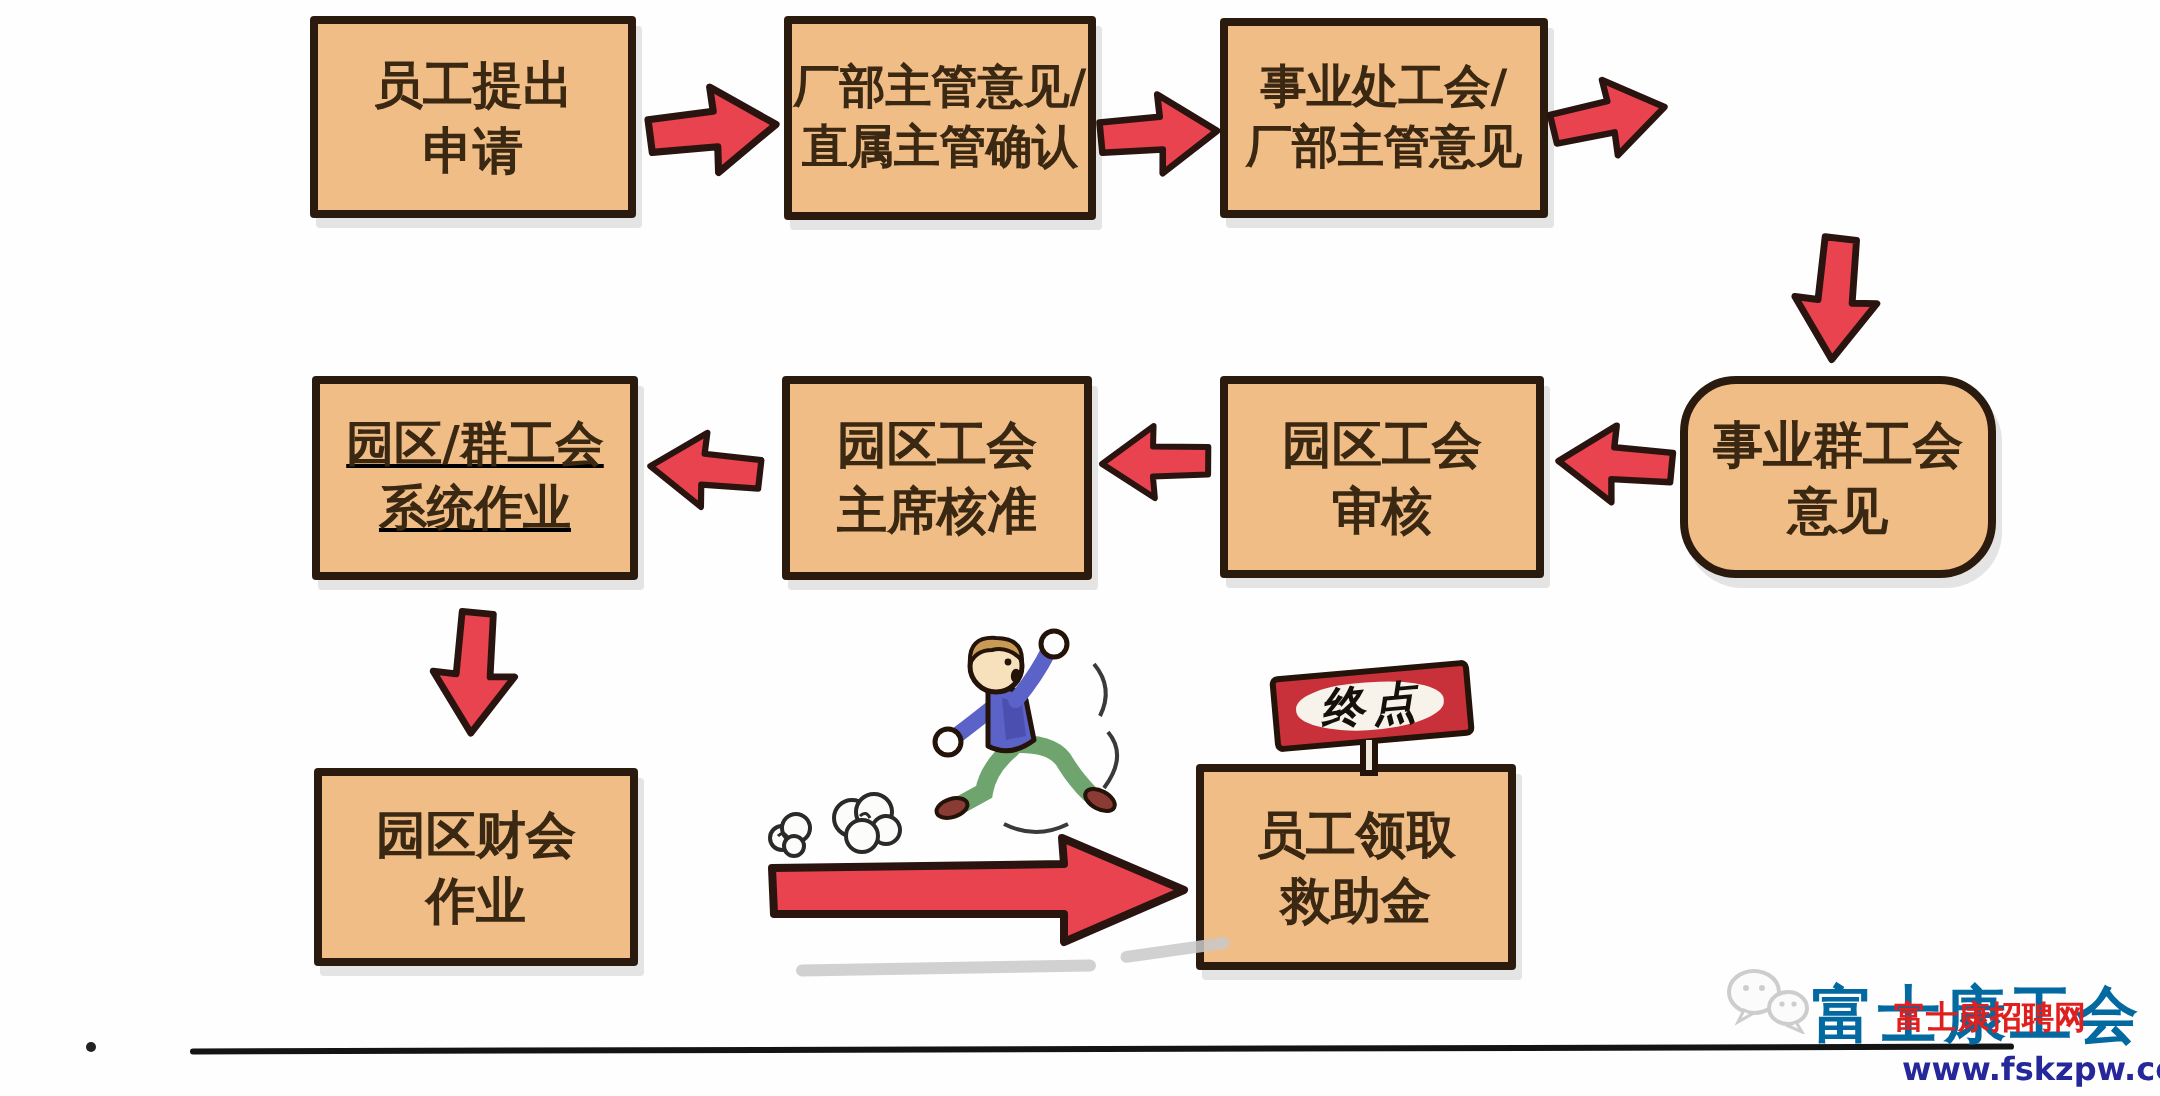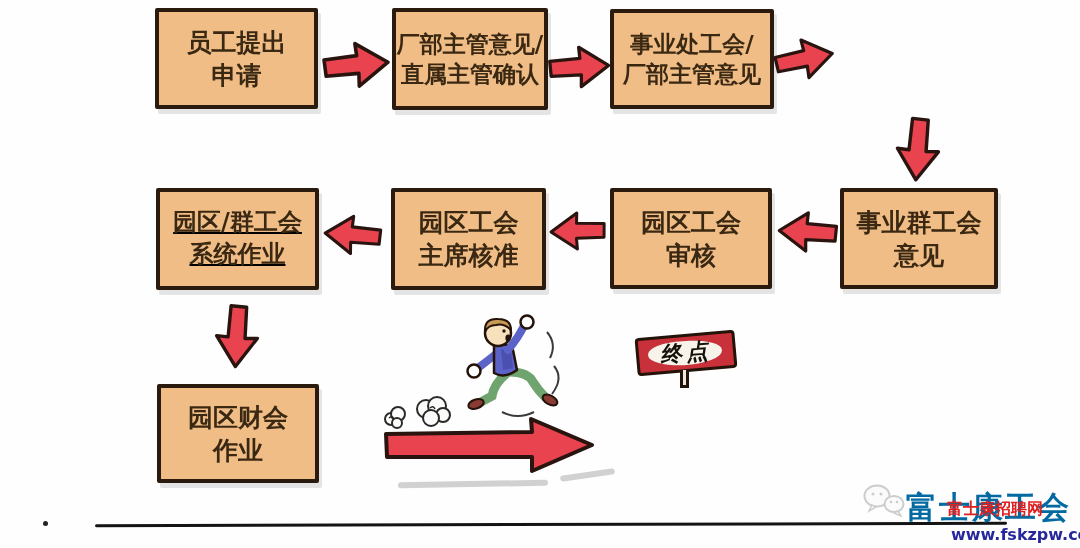--- a/index.html
+++ b/index.html
@@ -9,21 +9,21 @@
   .box{position:absolute;box-sizing:border-box;background:#F0BD87;border:4px solid #2B1B0E;
        border-radius:2px;display:flex;align-items:center;justify-content:center;text-align:center;
        box-shadow:3px 5px 0 rgba(150,150,150,.25);}
   .box-label{white-space:pre-line;font-weight:bold;font-size:25px;line-height:1.32;color:#3A2812;}
   .b1{left:155px;top:8px;width:163px;height:101px;}
   .b2{left:392px;top:8px;width:156px;height:102px;}
   .b2 .box-label,.b3 .box-label{font-size:23px;}
   .b3{left:610px;top:9px;width:164px;height:100px;align-items:center;}
   .b4{left:833px;top:9px;width:161px;height:100px;}
   .b4 .box-label,.b8 .box-label{font-size:24px;}
-  .b5{left:840px;top:188px;width:158px;height:101px;}
+  .b5{left:840px;top:188px;width:158px;height:101px;border-radius:28px;}
   .b6{left:610px;top:188px;width:162px;height:101px;}
   .b7{left:391px;top:188px;width:155px;height:102px;}
   .b8{left:156px;top:188px;width:163px;height:102px;text-decoration:underline;}
   .b9{left:157px;top:384px;width:162px;height:99px;align-items:center;}
   .b10{left:598px;top:382px;width:160px;height:103px;}
   
   .arrow{position:absolute;}
   .ar1{left:318px;top:40px;width:76px;height:50px;transform:rotate(-5deg);}
   .ar2{left:546px;top:44px;width:66px;height:46px;transform:rotate(-3deg);}
   .ar3{left:772px;top:34px;width:64px;height:50px;transform:rotate(-11deg);}
@@ -94,20 +94,24 @@
   </div>
   <div class="box b5">
     <span class="box-label">事业群工会
 意见</span>
   </div>
 
   <div class="box b9">
     <span class="box-label">园区财会
 作业</span>
   </div>
+  <div class="box b10">
+    <span class="box-label">员工领取
+救助金</span>
+  </div>
 
   <svg class="arrow ar1" viewBox="0 0 100 70">
     <polygon points="6,24 52,22 51,5 95,35 52,65 53,47 7,47" fill="#E8434E" stroke="#2A1410" stroke-width="5" stroke-linejoin="round"></polygon>
   </svg>
   <svg class="arrow ar2" viewBox="0 0 100 70">
     <polygon points="6,24 52,22 51,5 95,35 52,65 53,47 7,47" fill="#E8434E" stroke="#2A1410" stroke-width="5" stroke-linejoin="round"></polygon>
   </svg>
   <svg class="arrow ar3" viewBox="0 0 100 70">
     <polygon points="6,24 52,22 51,5 95,35 52,65 53,47 7,47" fill="#E8434E" stroke="#2A1410" stroke-width="5" stroke-linejoin="round"></polygon>
   </svg>

